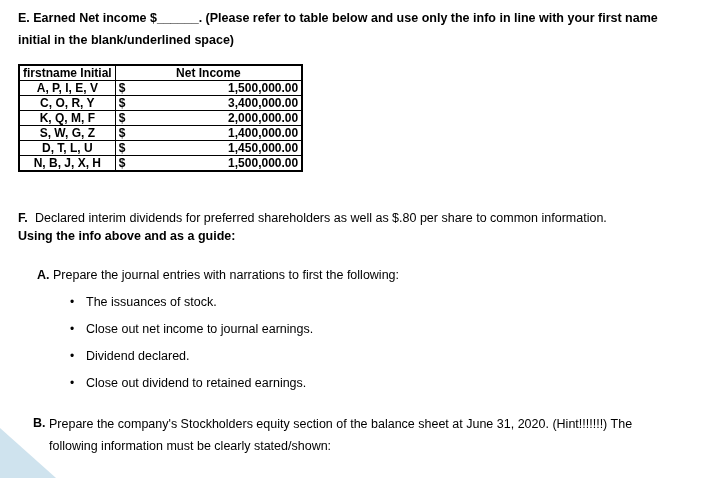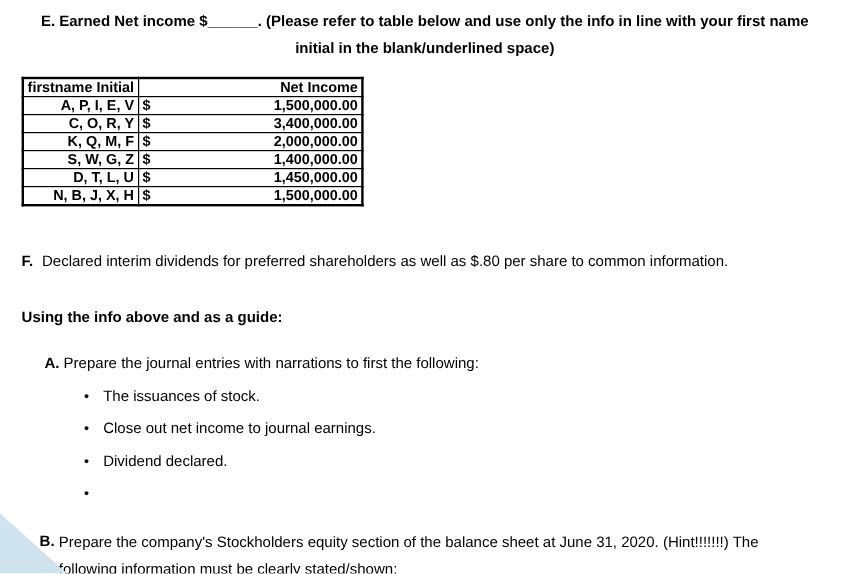--- a/index.html
+++ b/index.html
@@ -14,48 +14,46 @@
   .doc {
     position: relative;
     width: 702px; height: 478px;
     padding: 7px 14px 0 18px;
   }
   .q-heading {
     font-weight: bold;
     font-size: 12.5px;
     line-height: 22px;
     width: 672px;
-    text-align: center;
   }
   table.net-income {
     margin-top: 13px;
     border-collapse: collapse;
     border: 2px solid #000;
     font-size: 12px;
     font-weight: bold;
   }
   table.net-income td, table.net-income th {
     border: 1.5px solid #000;
     padding: 0 3px;
     height: 14.5px;
-    text-align: right;
+    text-align: center;
     font-size: 12px;
     white-space: nowrap;
     vertical-align: middle;
     margin-top: 44px;
   }
   td.col-initials, th.col-initials { width: 91px; }
   td.col-amount, th.col-amount { width: 187px; }
   .amount-wrap { display: flex; justify-content: space-between; width: 100%; }
   .para { font-size: 12.5px; line-height: 21px; }
   .item-f { margin-top: 36px; display: flex; }
   .item-label { font-weight: bold; flex: 0 0 auto; }
   .item-f .item-label { width: 17px; }
   .guide-heading {
-    margin-top: 28px;
     font-weight: bold;
     font-size: 12.5px;
   }
   .item-a { margin-top: 22px; margin-left: 19px; display: flex; }
   .item-a .item-label { width: 16px; }
   .bullet-list { list-style: none; margin-top: 9px; }
   .bullet-list .bullet-row {
     display: flex;
     margin-bottom: 13px;
     font-size: 12.5px;
@@ -169,20 +167,21 @@
     <li class="bullet-row">
       <span class="bullet-dot">•</span>
       <span>Close out net income to journal earnings.</span>
     </li>
     <li class="bullet-row">
       <span class="bullet-dot">•</span>
       <span>Dividend declared.</span>
     </li>
     <li class="bullet-row">
       <span class="bullet-dot">•</span>
+      <span>Close out dividend to retained earnings.</span>
     </li>
   </ul>
 
   <div class="para item-b">
     <span class="item-label">B.</span>
     <span class="para"><span>Prepare the company's Stockholders equity section of the balance sheet at June 31, 2020.</span>
       <span class="hint">(Hint!!!!!!!)</span>
       <span>The following information must be clearly stated/shown:</span></span>
   </div>
 

